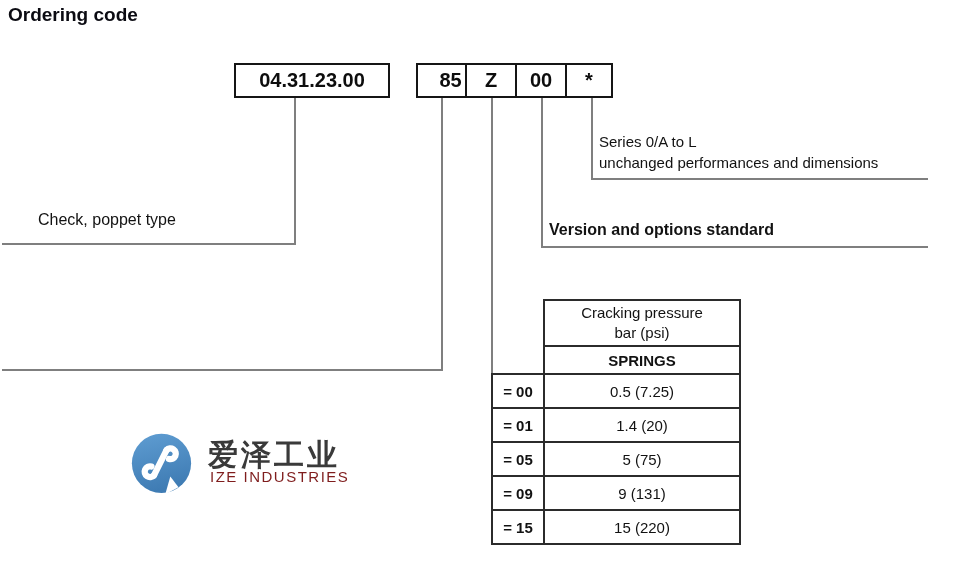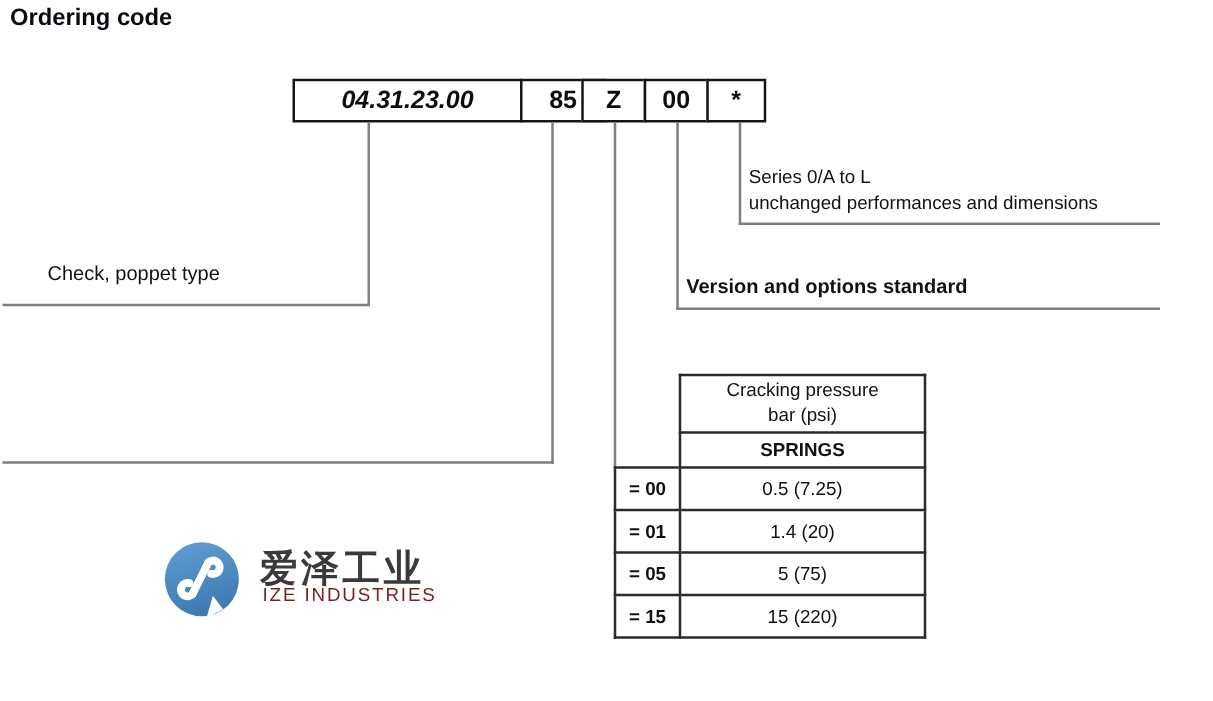--- a/index.html
+++ b/index.html
@@ -9,21 +9,21 @@
   }
   .page-title{
     position:absolute;left:8px;top:4px;font-size:19px;font-weight:bold;color:#0b0b12;
   }
   
   .code-box{
     position:absolute;top:63px;height:35px;box-sizing:border-box;
     border:2px solid #151515;background:#fff;text-align:center;
     font-size:20px;font-weight:600;line-height:31px;color:#0d0d0d;
   }
-  .b1{left:234px;width:184px;font-style:italic;}
+  .b1{left:234px;width:156px;}
   .b2{left:416px;width:69px;}
   .b3{left:465px;width:52px;}
   .b4{left:515px;width:52px;}
   .b5{left:565px;width:48px;}
   
   .vline,.hline{position:absolute;background:#7f7f7f;}
   .vline{width:2px;}
   .hline{height:2px;}
   .v1{left:294px;top:98px;height:147px;}
   .h1{left:2px;top:243px;width:294px;}
@@ -116,20 +116,24 @@
     </tr>
     <tr>
       <td class="code">= 01</td>
       <td class="val">1.4 (20)</td>
     </tr>
     <tr>
       <td class="code">= 05</td>
       <td class="val">5 (75)</td>
     </tr>
     <tr>
+      <td class="code">= 09</td>
+      <td class="val">9 (131)</td>
+    </tr>
+    <tr>
       <td class="code">= 15</td>
       <td class="val">15 (220)</td>
     </tr>
   </tbody>
     </table>
 
   <div class="logo-mark">
     <svg viewBox="0 0 100 100" width="63" height="64" aria-hidden="true">
       <defs>
         <linearGradient id="lg" x1="0" y1="0" x2="0.25" y2="1">

